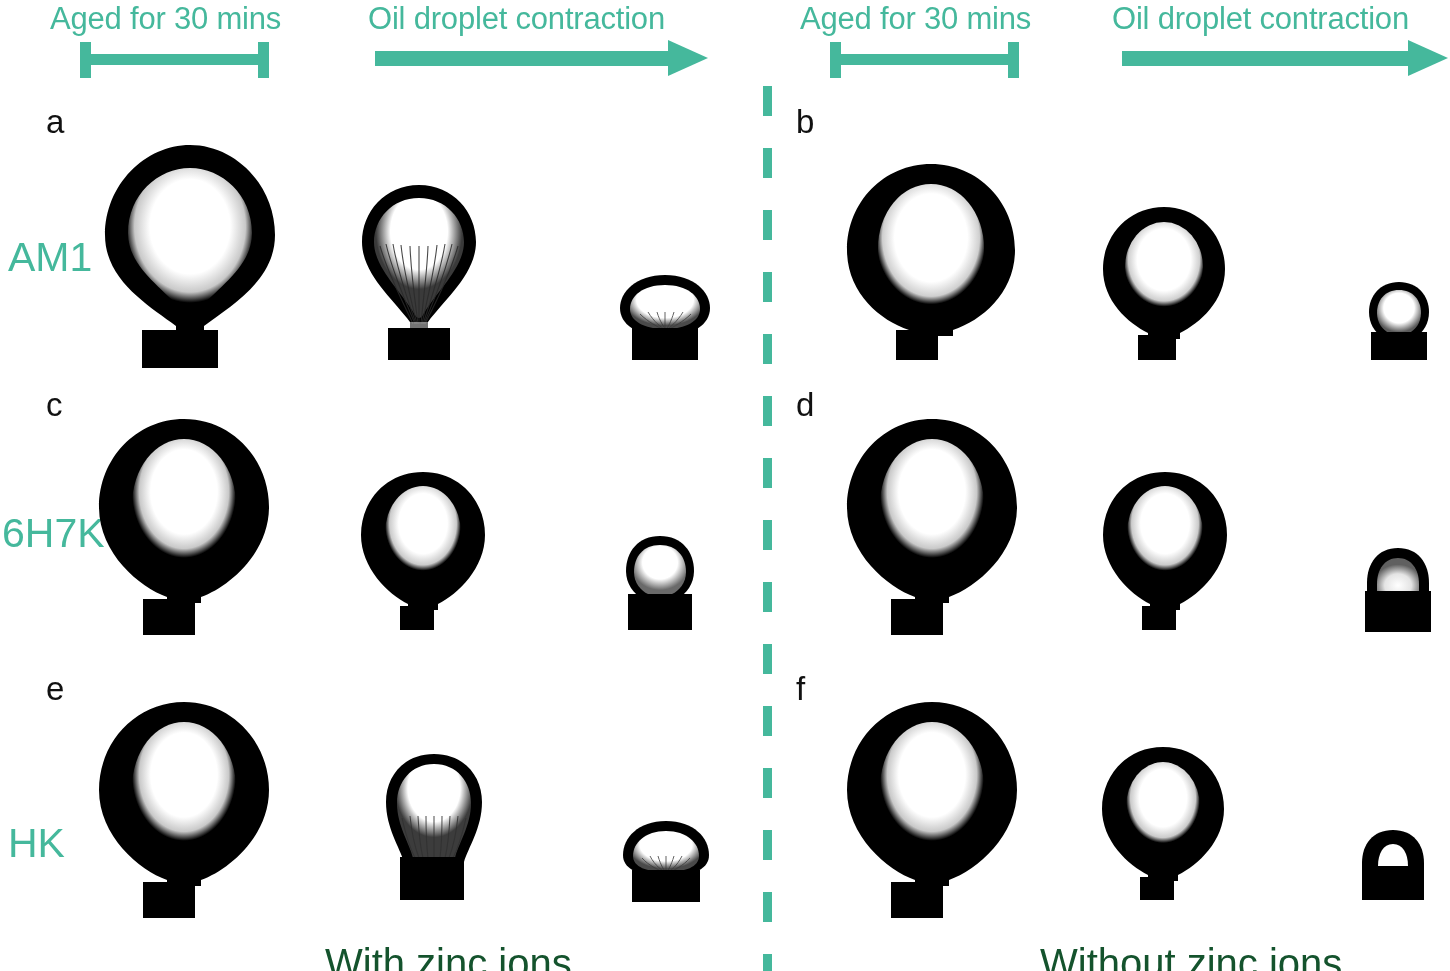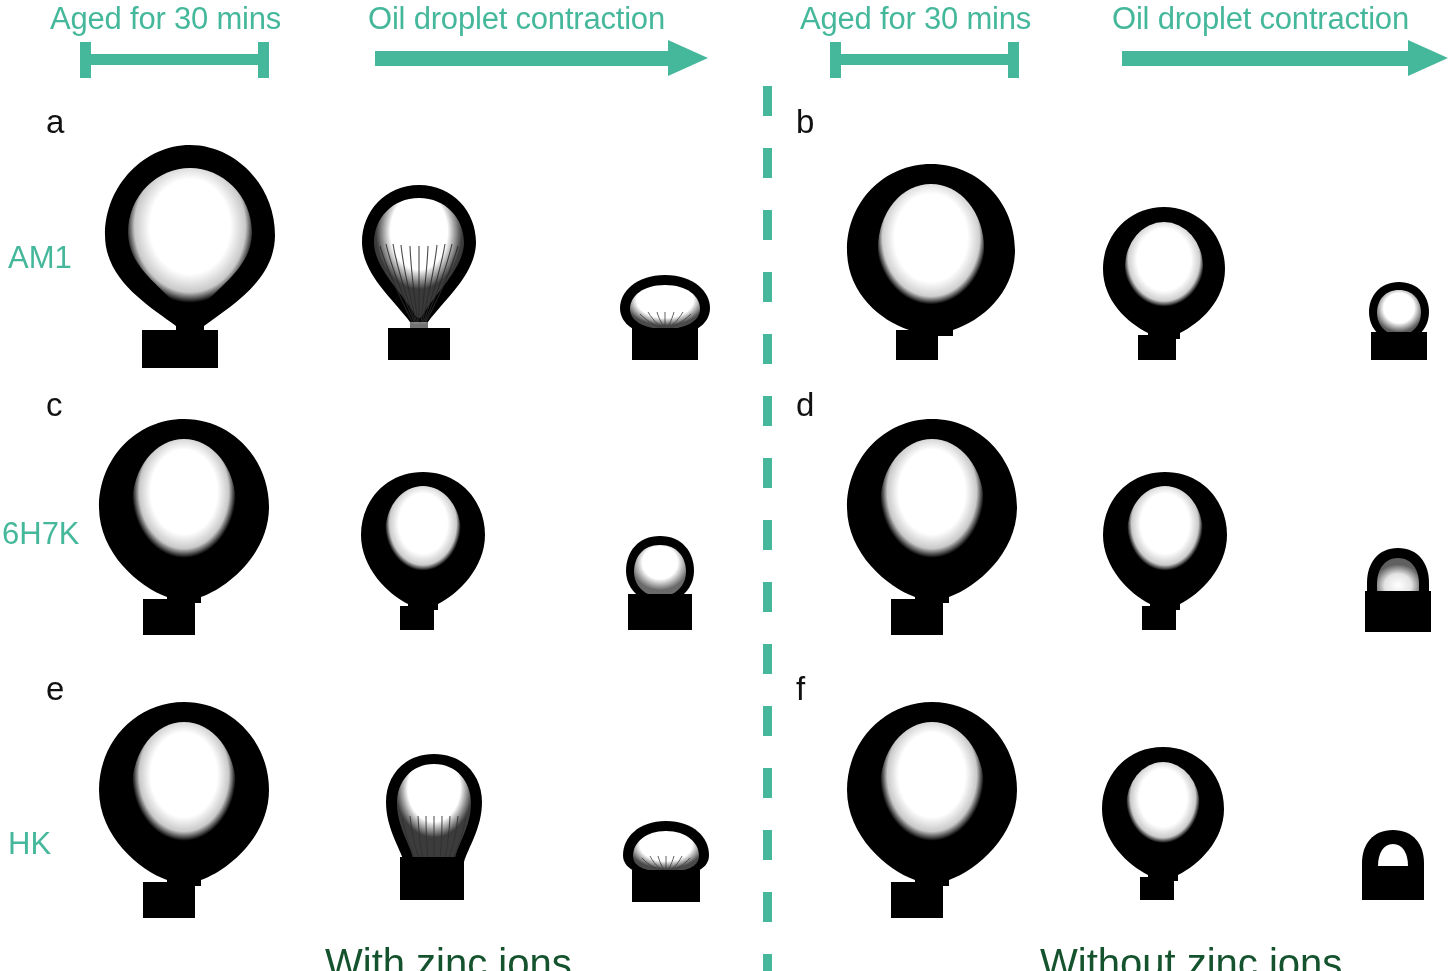--- a/index.html
+++ b/index.html
@@ -68,21 +68,21 @@
     color:#111111;
     font-size:33px;
     line-height:33px;
     font-weight:400;
   }
 
   
   .row-label{
     position:absolute;
     color:#45b89c;
-    font-size:31px;
+    font-size:41px;
     line-height:31px;
     white-space:nowrap;
   }
 
   
   .bottom-caption{
     position:absolute;
     color:#14532d;
     font-size:40px;
     line-height:31px;

